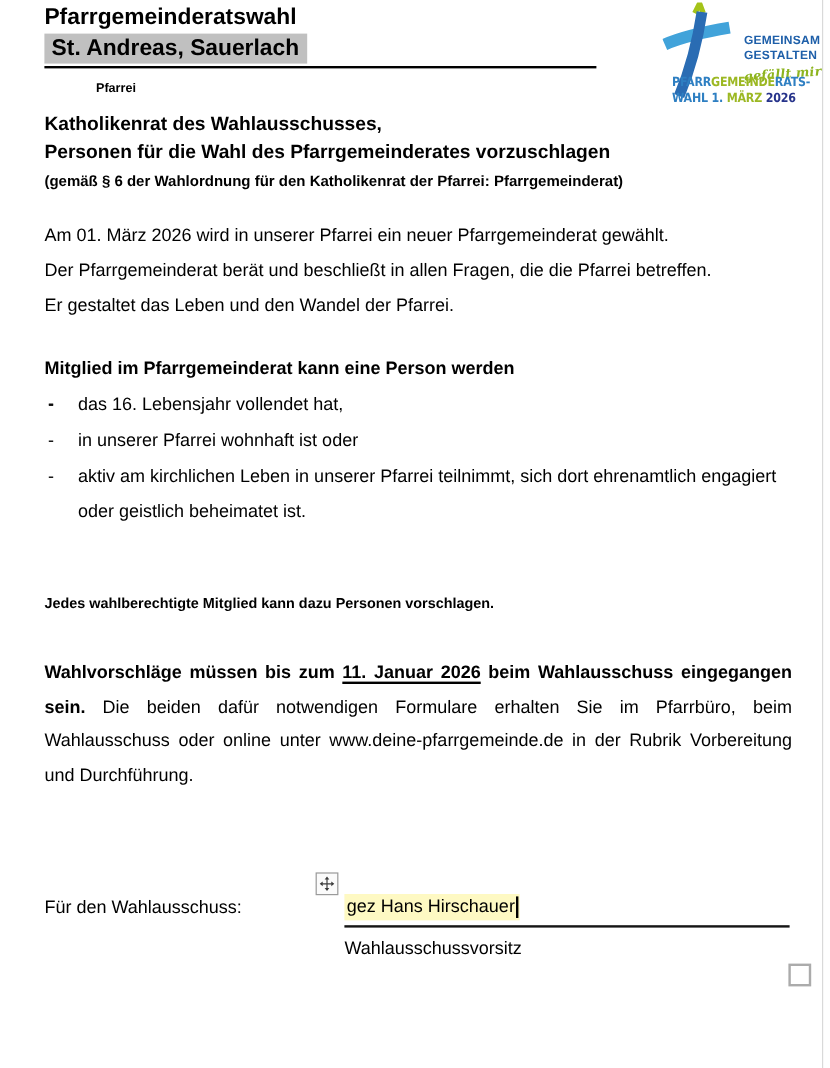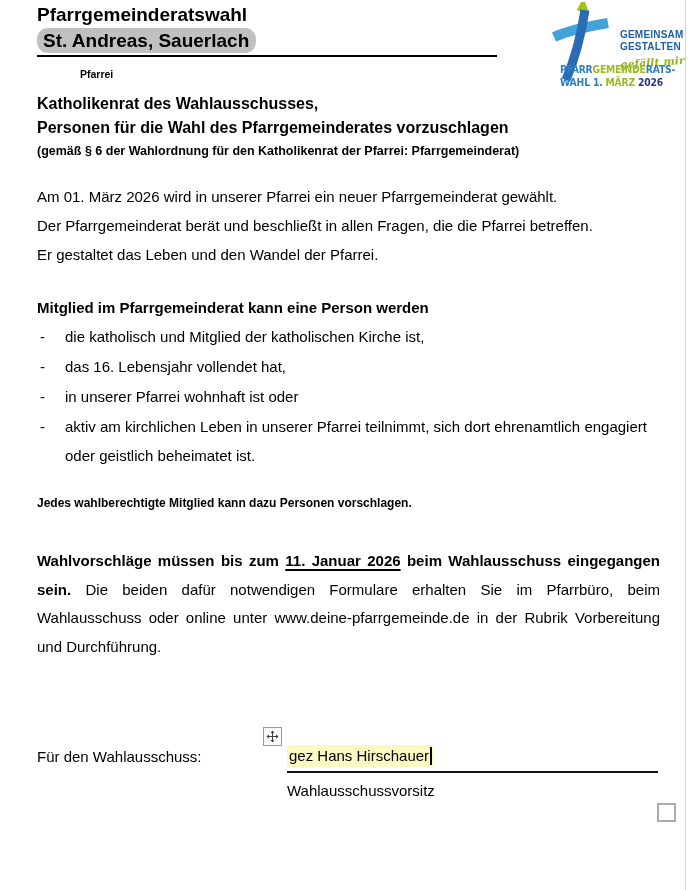--- a/index.html
+++ b/index.html
@@ -6,21 +6,21 @@
   body{
     width:692px;height:890px;background:#ffffff;position:relative;
     font-family:"Liberation Sans", sans-serif;color:#000;overflow:hidden;
   }
   .abs{position:absolute;}
   
   .title1{font-size:19px;font-weight:bold;line-height:23px;white-space:nowrap;}
   .title2-wrap{margin-top:2px;}
   .title2{
     display:inline-block;font-size:19px;font-weight:bold;line-height:23px;
-    background:#c0c0c0;padding:1px 7px 1px 6px;white-space:nowrap;border-radius:11px;
+    background:#c0c0c0;padding:1px 7px 1px 6px;white-space:nowrap;
   }
   .title-rule{width:460px;height:2px;background:#000;margin-top:2px;}
   .subtitle{font-size:10.5px;font-weight:bold;line-height:13px;margin-top:11px;padding-left:43px;}
   
   .logo{left:552px;top:2px;width:110px;height:98px;}
   .logo svg.cross{position:absolute;left:0;top:0;}
   .logo-claim{position:absolute;left:42px;top:27px;width:66px;text-align:left;
     color:#1e5fa9;font-size:10px;font-weight:600;line-height:12px;letter-spacing:.2px;white-space:nowrap;margin-left:26px;}
   .logo-tagline{font-family:"DejaVu Serif",serif;font-style:italic;font-weight:bold;
     color:#8db41f;font-size:10.5px;margin-top:3px;transform:rotate(-4deg);}
@@ -92,21 +92,20 @@
 <div class="abs body-txt intro" style="left:37px;top:182px;">
   <div>Am 01. März 2026 wird in unserer Pfarrei ein neuer Pfarrgemeinderat gewählt.</div>
   <div>Der Pfarrgemeinderat berät und beschließt in allen Fragen, die die Pfarrei betreffen.</div>
   <div>Er gestaltet das Leben und den Wandel der Pfarrei.</div>
 </div>
 
 <div class="abs" style="left:37px;top:293px;">
   <div class="sec-head">Mitglied im Pfarrgemeinderat kann eine Person werden</div>
   <div class="li">
     <span class="dash">-</span>
-    <span>die katholisch und Mitglied der katholischen Kirche ist,</span>
   </div>
   <div class="li">
     <span class="dash">-</span>
     <span>das 16. Lebensjahr vollendet hat,</span>
   </div>
   <div class="li">
     <span class="dash">-</span>
     <span>in unserer Pfarrei wohnhaft ist oder</span>
   </div>
   <div class="li">

